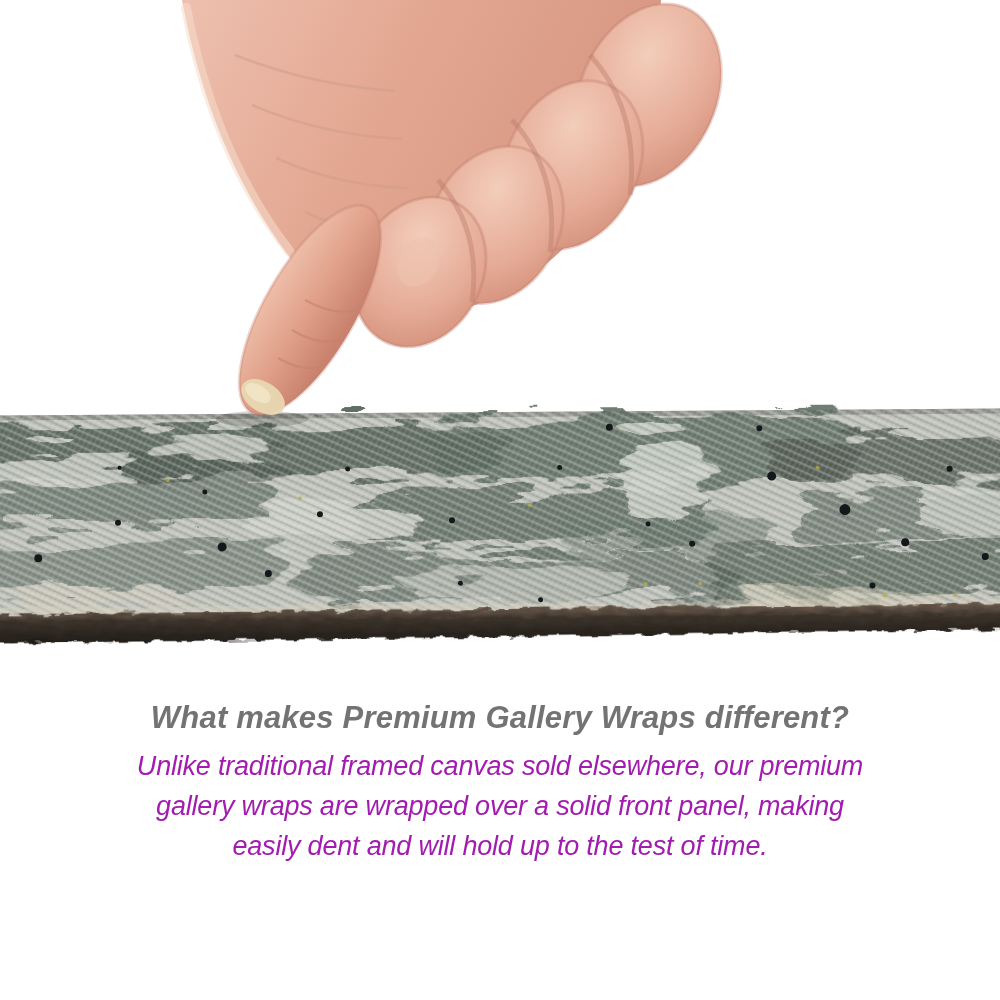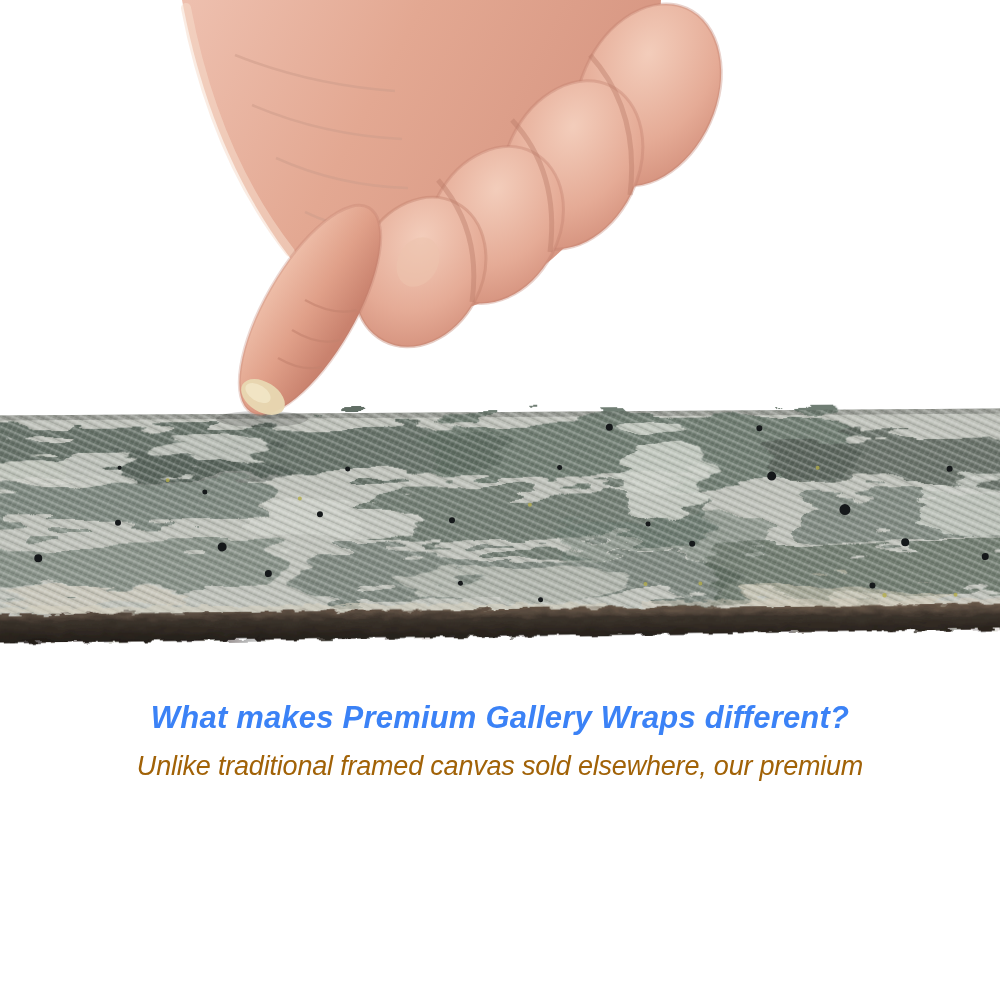--- a/index.html
+++ b/index.html
@@ -16,30 +16,30 @@
   .copy{
     position:absolute;top:700px;left:0;width:1000px;
     text-align:center;color:#2c2c2c;
   }
   .heading{
     font-style:italic;
     font-weight:700;
     font-size:31px;
     letter-spacing:0.2px;
     margin:0 0 10px 0;
-    color:#3b82f6;
+    color:#737373;
   }
   .bodyline{
     font-style:italic;
     font-weight:400;
     font-size:27px;
     line-height:40px;
     letter-spacing:-0.2px;
     margin:0;
-    color:#a16207;
+    color:#a21caf;
   }
 </style>
 </head>
 <body>
 
 <div class="page">
 
   <svg class="hero" viewBox="0 0 1000 660" width="1000" height="660" aria-hidden="true">
     <defs>
       <linearGradient id="skinMain" x1="0" y1="0" x2="1" y2="0.35">
@@ -218,15 +218,17 @@
 
         <ellipse cx="263" cy="397" rx="24" ry="15" fill="#e8d8b2" opacity="0.95" transform="rotate(32 263 397)"></ellipse>
         <ellipse cx="258" cy="393" rx="14" ry="8" fill="#f2e7c9" opacity="0.8" transform="rotate(32 258 393)"></ellipse>
       </g>
     </g>
   </svg>
 
   <div class="copy">
     <h1 class="heading">What makes Premium Gallery Wraps different?</h1>
     <p class="bodyline">Unlike traditional framed canvas sold elsewhere, our premium</p>
+    <p class="bodyline">gallery wraps are wrapped over a solid front panel, making</p>
+    <p class="bodyline">easily dent and will hold up to the test of time.</p>
   </div>
 
 </div>
 
 </body></html>

